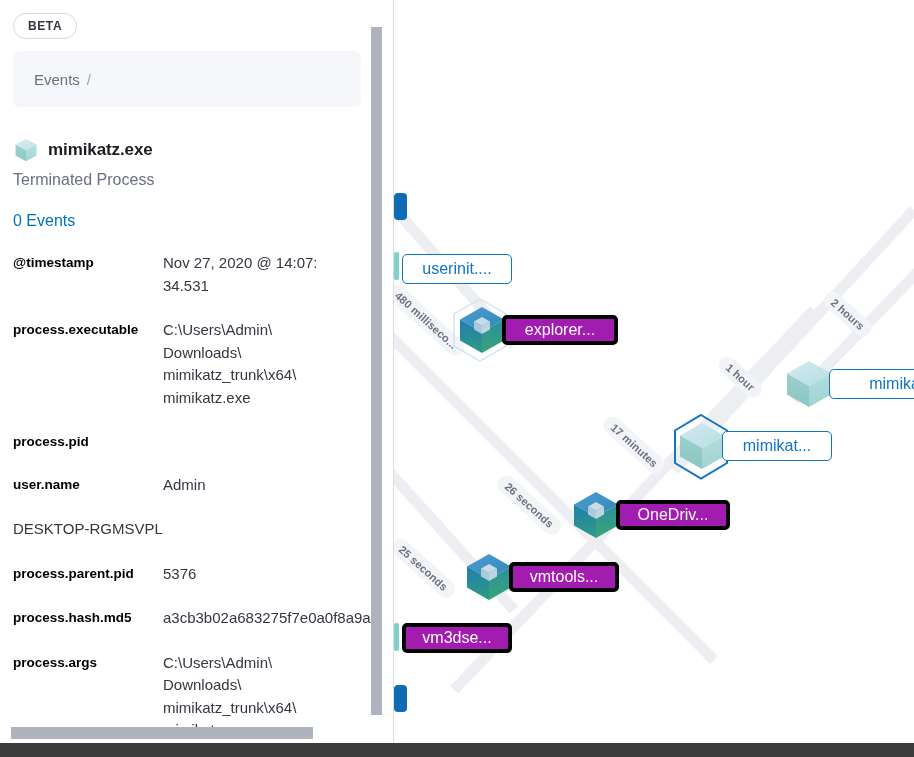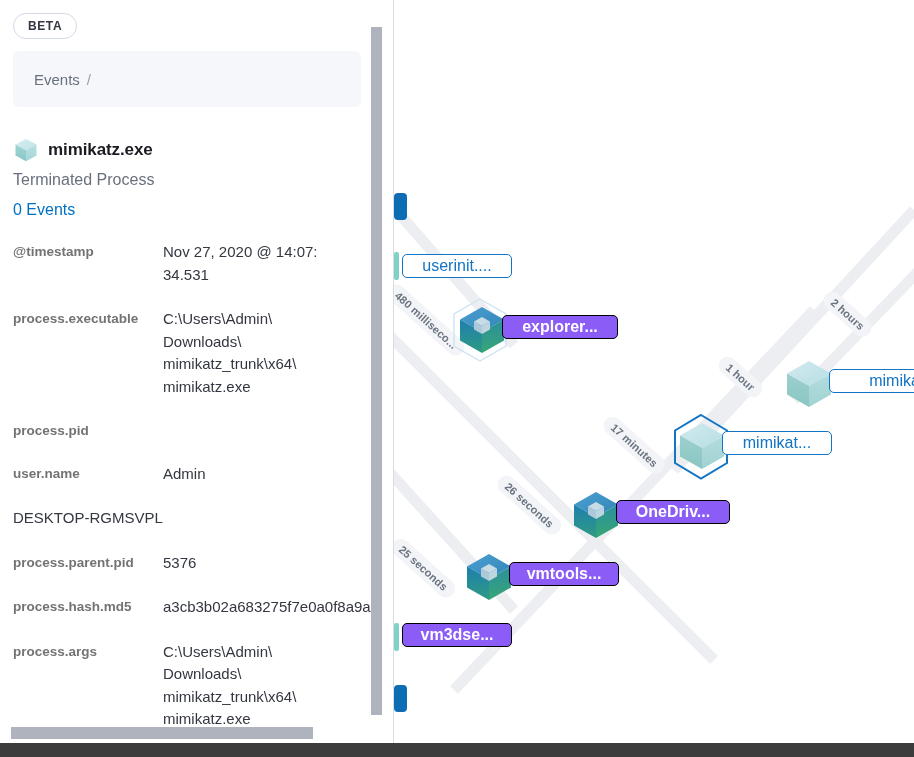--- a/index.html
+++ b/index.html
@@ -84,41 +84,41 @@
     font-weight: bold;
     color: #1a1c21;
     letter-spacing: -0.1px;
   }
   .node-subtitle {
     margin-top: 8px;
     font-size: 16px;
     color: #69707d;
   }
   .node-events {
-    margin-top: 12px;
+    margin-top: 23px;
     font-size: 16px;
     color: #0071c2;
     cursor: pointer;
   }
 
   .field-table {
     margin-top: 22px;
     width: 372px;
   }
   .field-row {
     display: flex;
     align-items: flex-start;
     margin-bottom: 22px;
   }
   .field-key {
     width: 150px;
     flex: 0 0 150px;
     font-size: 13.5px;
     font-weight: bold;
-    color: #737373;
+    color: #000000;
     line-height: 1.45;
     padding-top: 1px;
   }
   .field-val {
     flex: 1 1 auto;
     font-size: 15px;
     color: #343741;
     line-height: 1.5;
     white-space: pre-line;
     word-break: break-word;
@@ -191,34 +191,33 @@
   .gcube {
     position: absolute;
     left: 0; top: 0;
   }
   .ghex {
     position: absolute;
     left: -10px; top: -8px;
   }
   .glabel {
     position: absolute;
-    height: 24px;
+    height: 30px;
     display: flex;
     align-items: center;
     justify-content: center;
     padding: 0 14px;
     border-radius: 5px;
     font-size: 16px;
     white-space: nowrap;
   }
   .glabel.running {
-    background: #8b5cf6;
+    background: #a21caf;
     color: #ffffff;
-    border: 1px solid #000000;
-    font-weight: bold;
+    border: 4px solid #000000;
   }
   .glabel.terminated {
     background: #ffffff;
     color: #1174c4;
     border: 1.6px solid #1174c4;
   }
   .edge-label {
     position: absolute;
     font-size: 11px;
     font-weight: bold;

